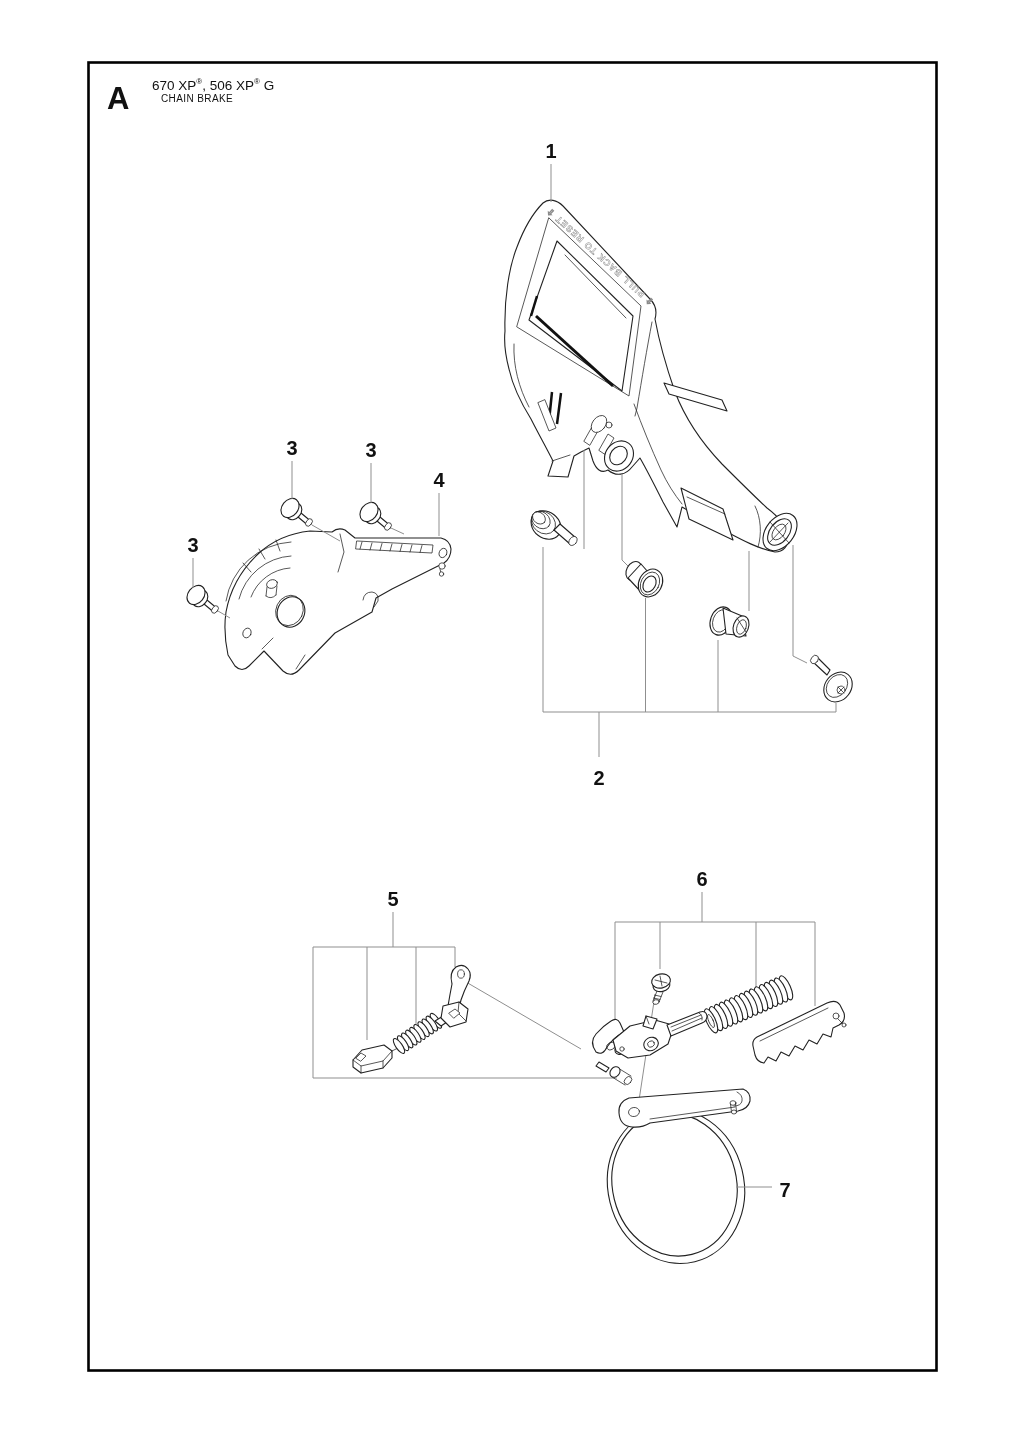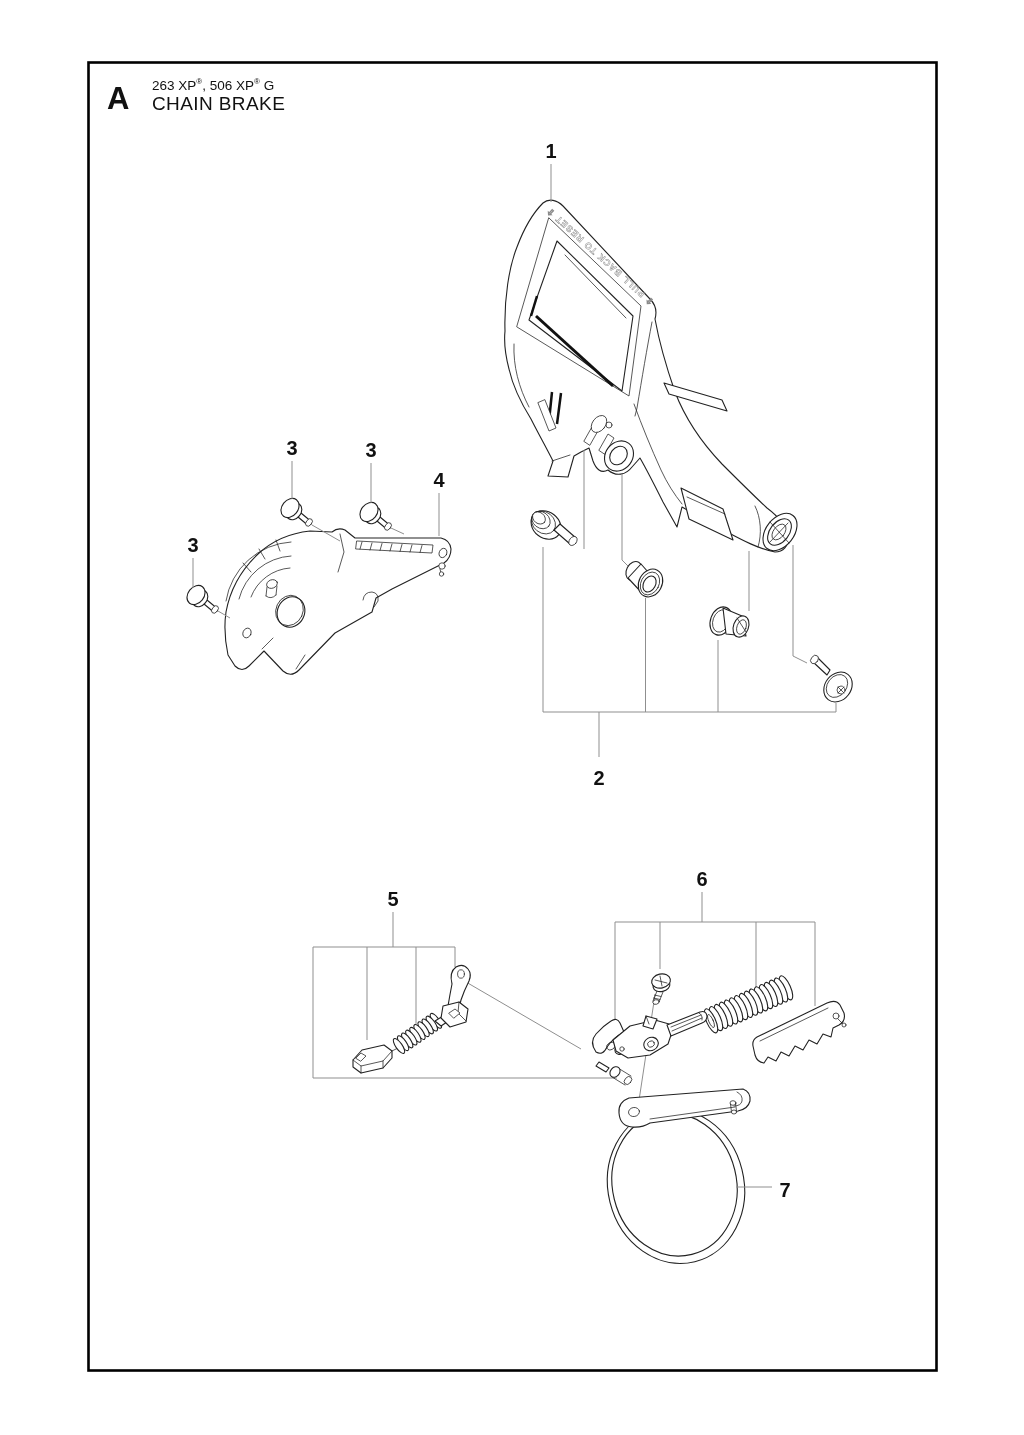--- a/index.html
+++ b/index.html
@@ -1,39 +1,39 @@
 <!DOCTYPE html>
 <html><head>
 <meta charset="utf-8">
 <style>
   html,body{margin:0;padding:0;background:#fff;}
   .page{position:relative;width:1024px;height:1435px;background:#fff;overflow:hidden;
         font-family:"Liberation Sans",sans-serif;color:#111;}
   .hdr-letter{position:absolute;left:107px;top:83px;font-size:31px;font-weight:bold;line-height:1;}
   .hdr-models{position:absolute;left:152px;top:77px;font-size:13.5px;line-height:1.15;}
   .hdr-models sup{font-size:8px;}
-  .hdr-title{position:absolute;left:152px;top:93px;font-size:19px;letter-spacing:.4px;line-height:1.15;}
+  .hdr-title{position:absolute;left:161px;top:93px;font-size:10px;letter-spacing:.4px;line-height:1.15;}
   svg{position:absolute;left:0;top:0;}
   svg *{vector-effect:none;}
   .art{stroke:#222;stroke-width:1.1;fill:none;stroke-linejoin:round;stroke-linecap:round;}
   .f{fill:#fff;}
   .thin{stroke-width:.75;}
   .ldr{stroke:#8f8f8f;stroke-width:1;fill:none;}
   .dk{stroke:#111;fill:none;}
   .callout{font-family:"Liberation Sans",sans-serif;font-size:20px;font-weight:bold;fill:#111;text-anchor:middle;}
   .emboss{font-family:"Liberation Sans",sans-serif;font-size:9px;font-weight:bold;fill:none;
           stroke:#8a8a8a;stroke-width:.5;text-anchor:middle;letter-spacing:1px;}
 </style>
 </head>
 <body>
 
 <div class="page">
 
   <div class="hdr-letter">A</div>
-  <div class="hdr-models"><span>263 XP</span><sup>®</sup><span>, 506 XP</span><sup>®</sup><span> G</span></div>
+  <div class="hdr-models"><span>670 XP</span><sup>®</sup><span>, 506 XP</span><sup>®</sup><span> G</span></div>
   <div class="hdr-title">CHAIN BRAKE</div>
 
   <svg width="1024" height="1435" viewBox="0 0 1024 1435">
     <defs>
       <ellipse id="coilS" rx="3.2" ry="8.8" class="art f"></ellipse>
       <ellipse id="coilB" rx="4.5" ry="13" class="art f"></ellipse>
     </defs>
 
     <rect x="88.5" y="62.5" width="848" height="1308" fill="none" stroke="#000" stroke-width="2.6"></rect>
 

